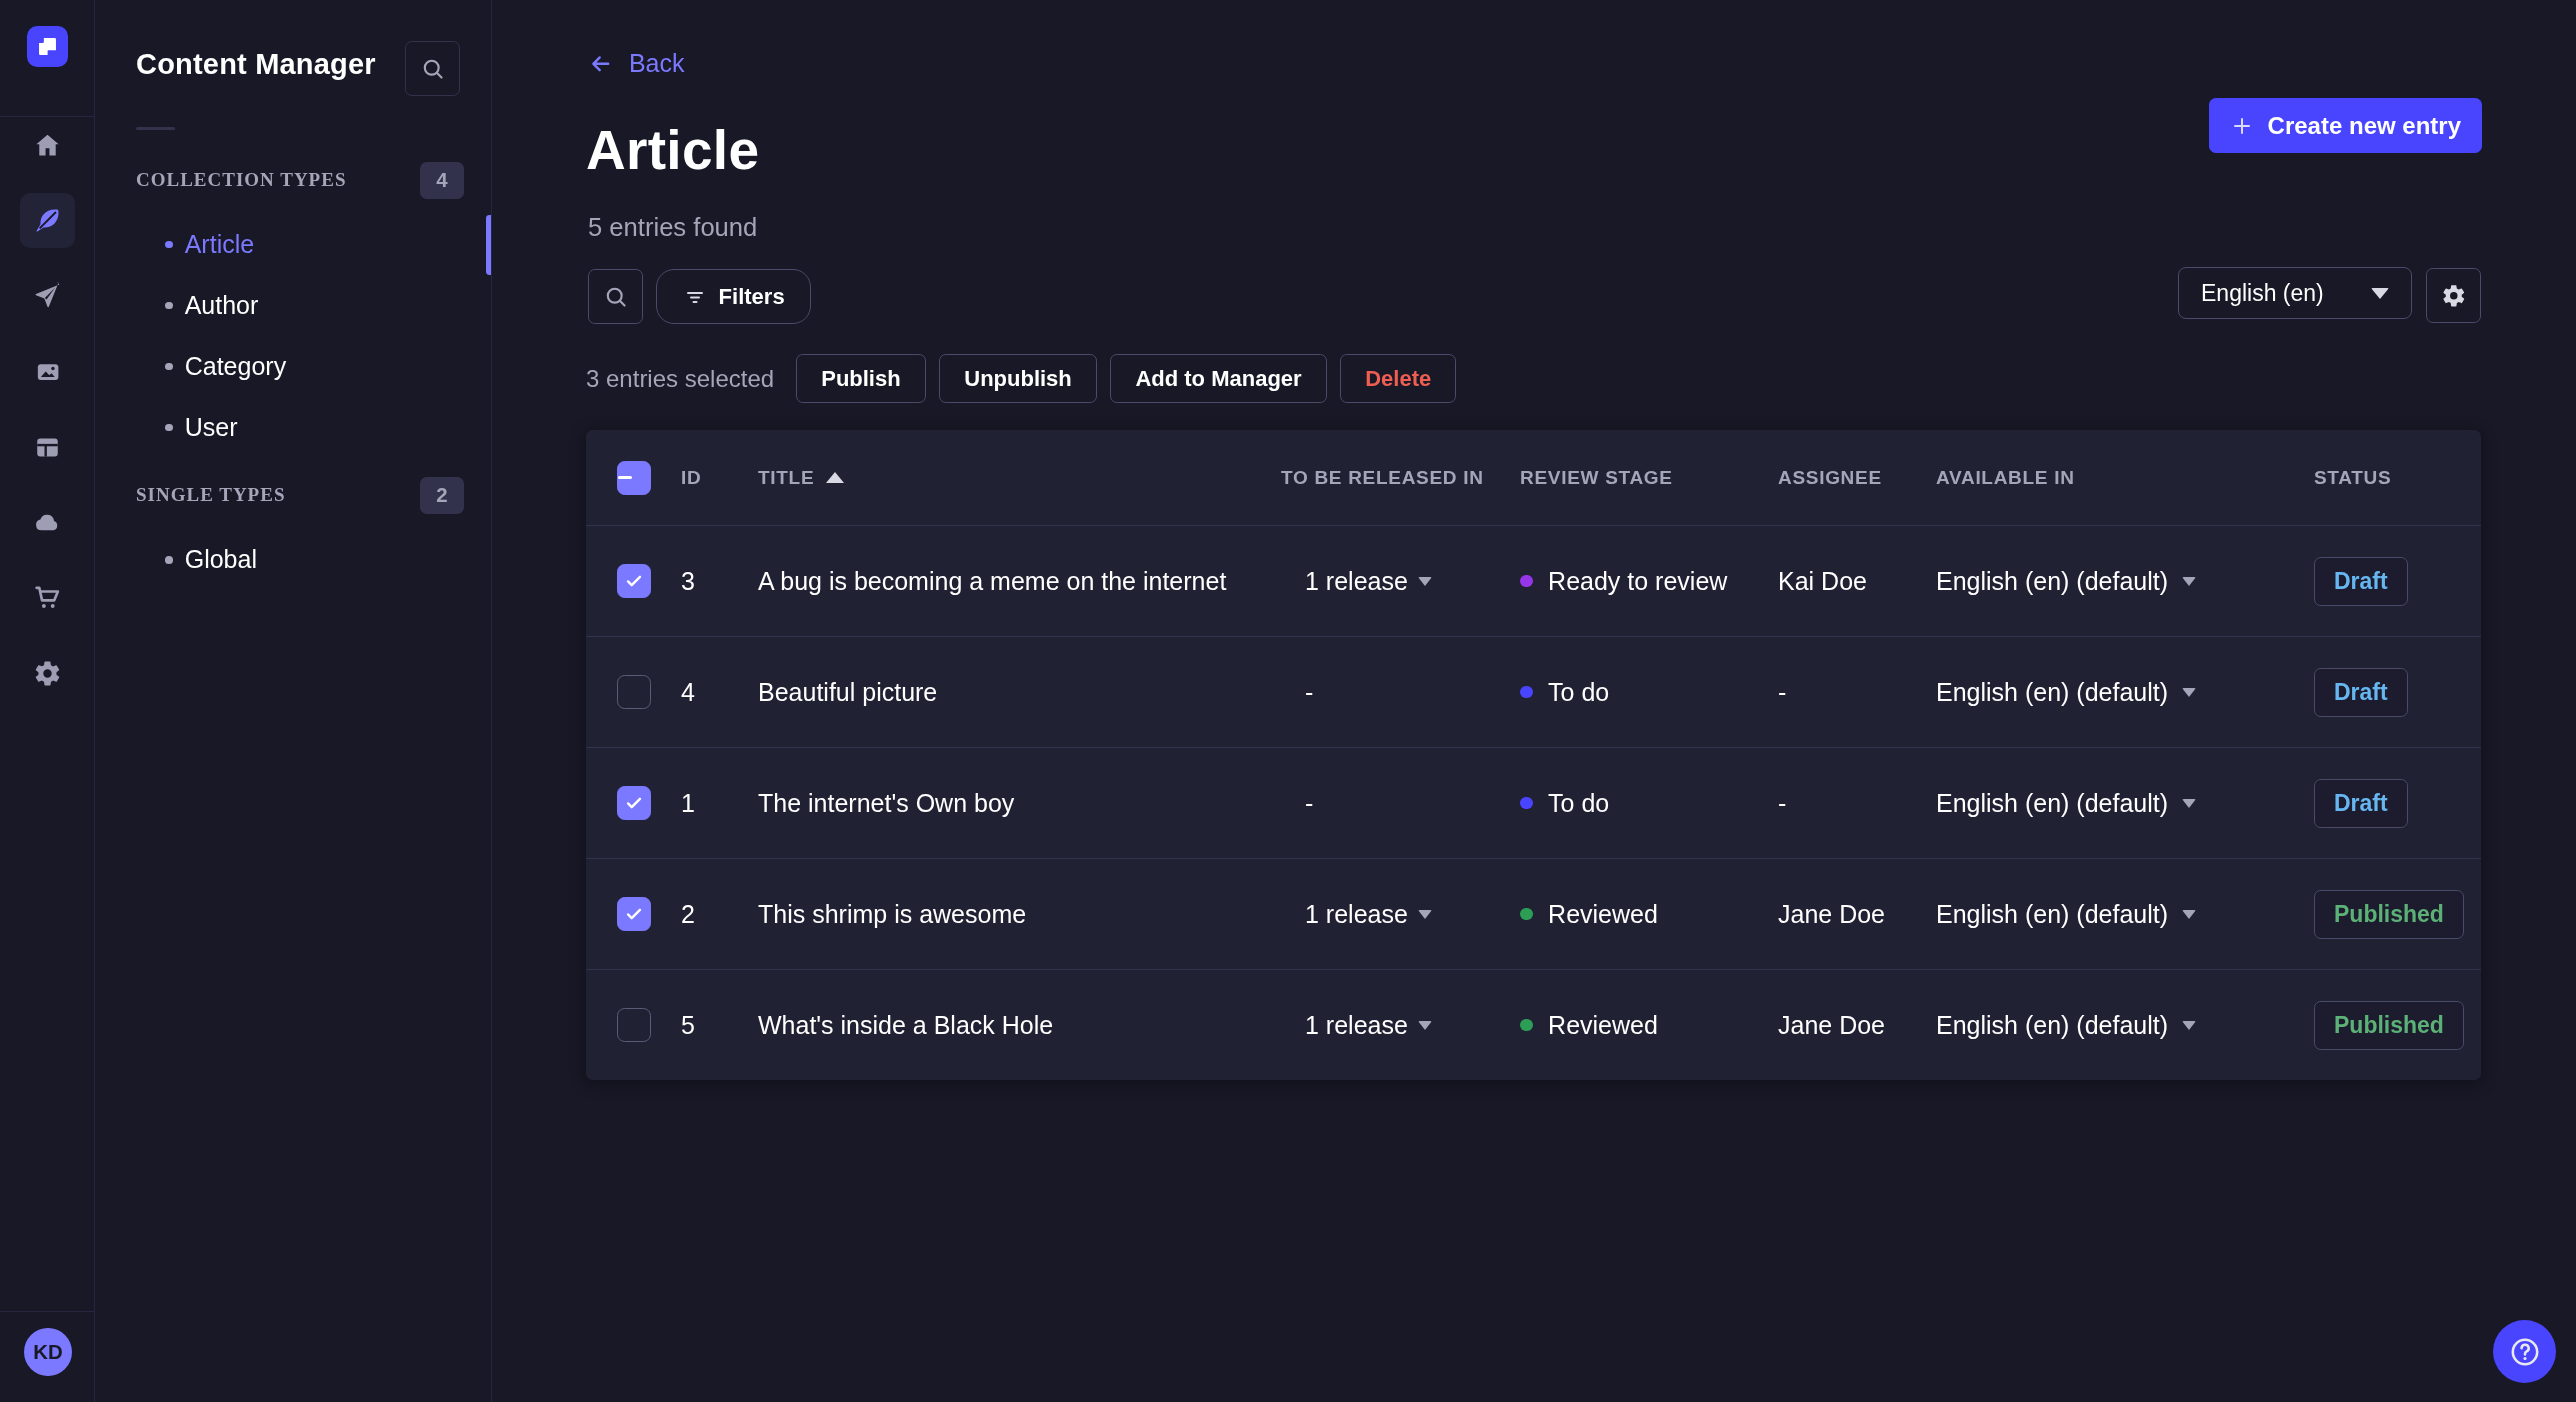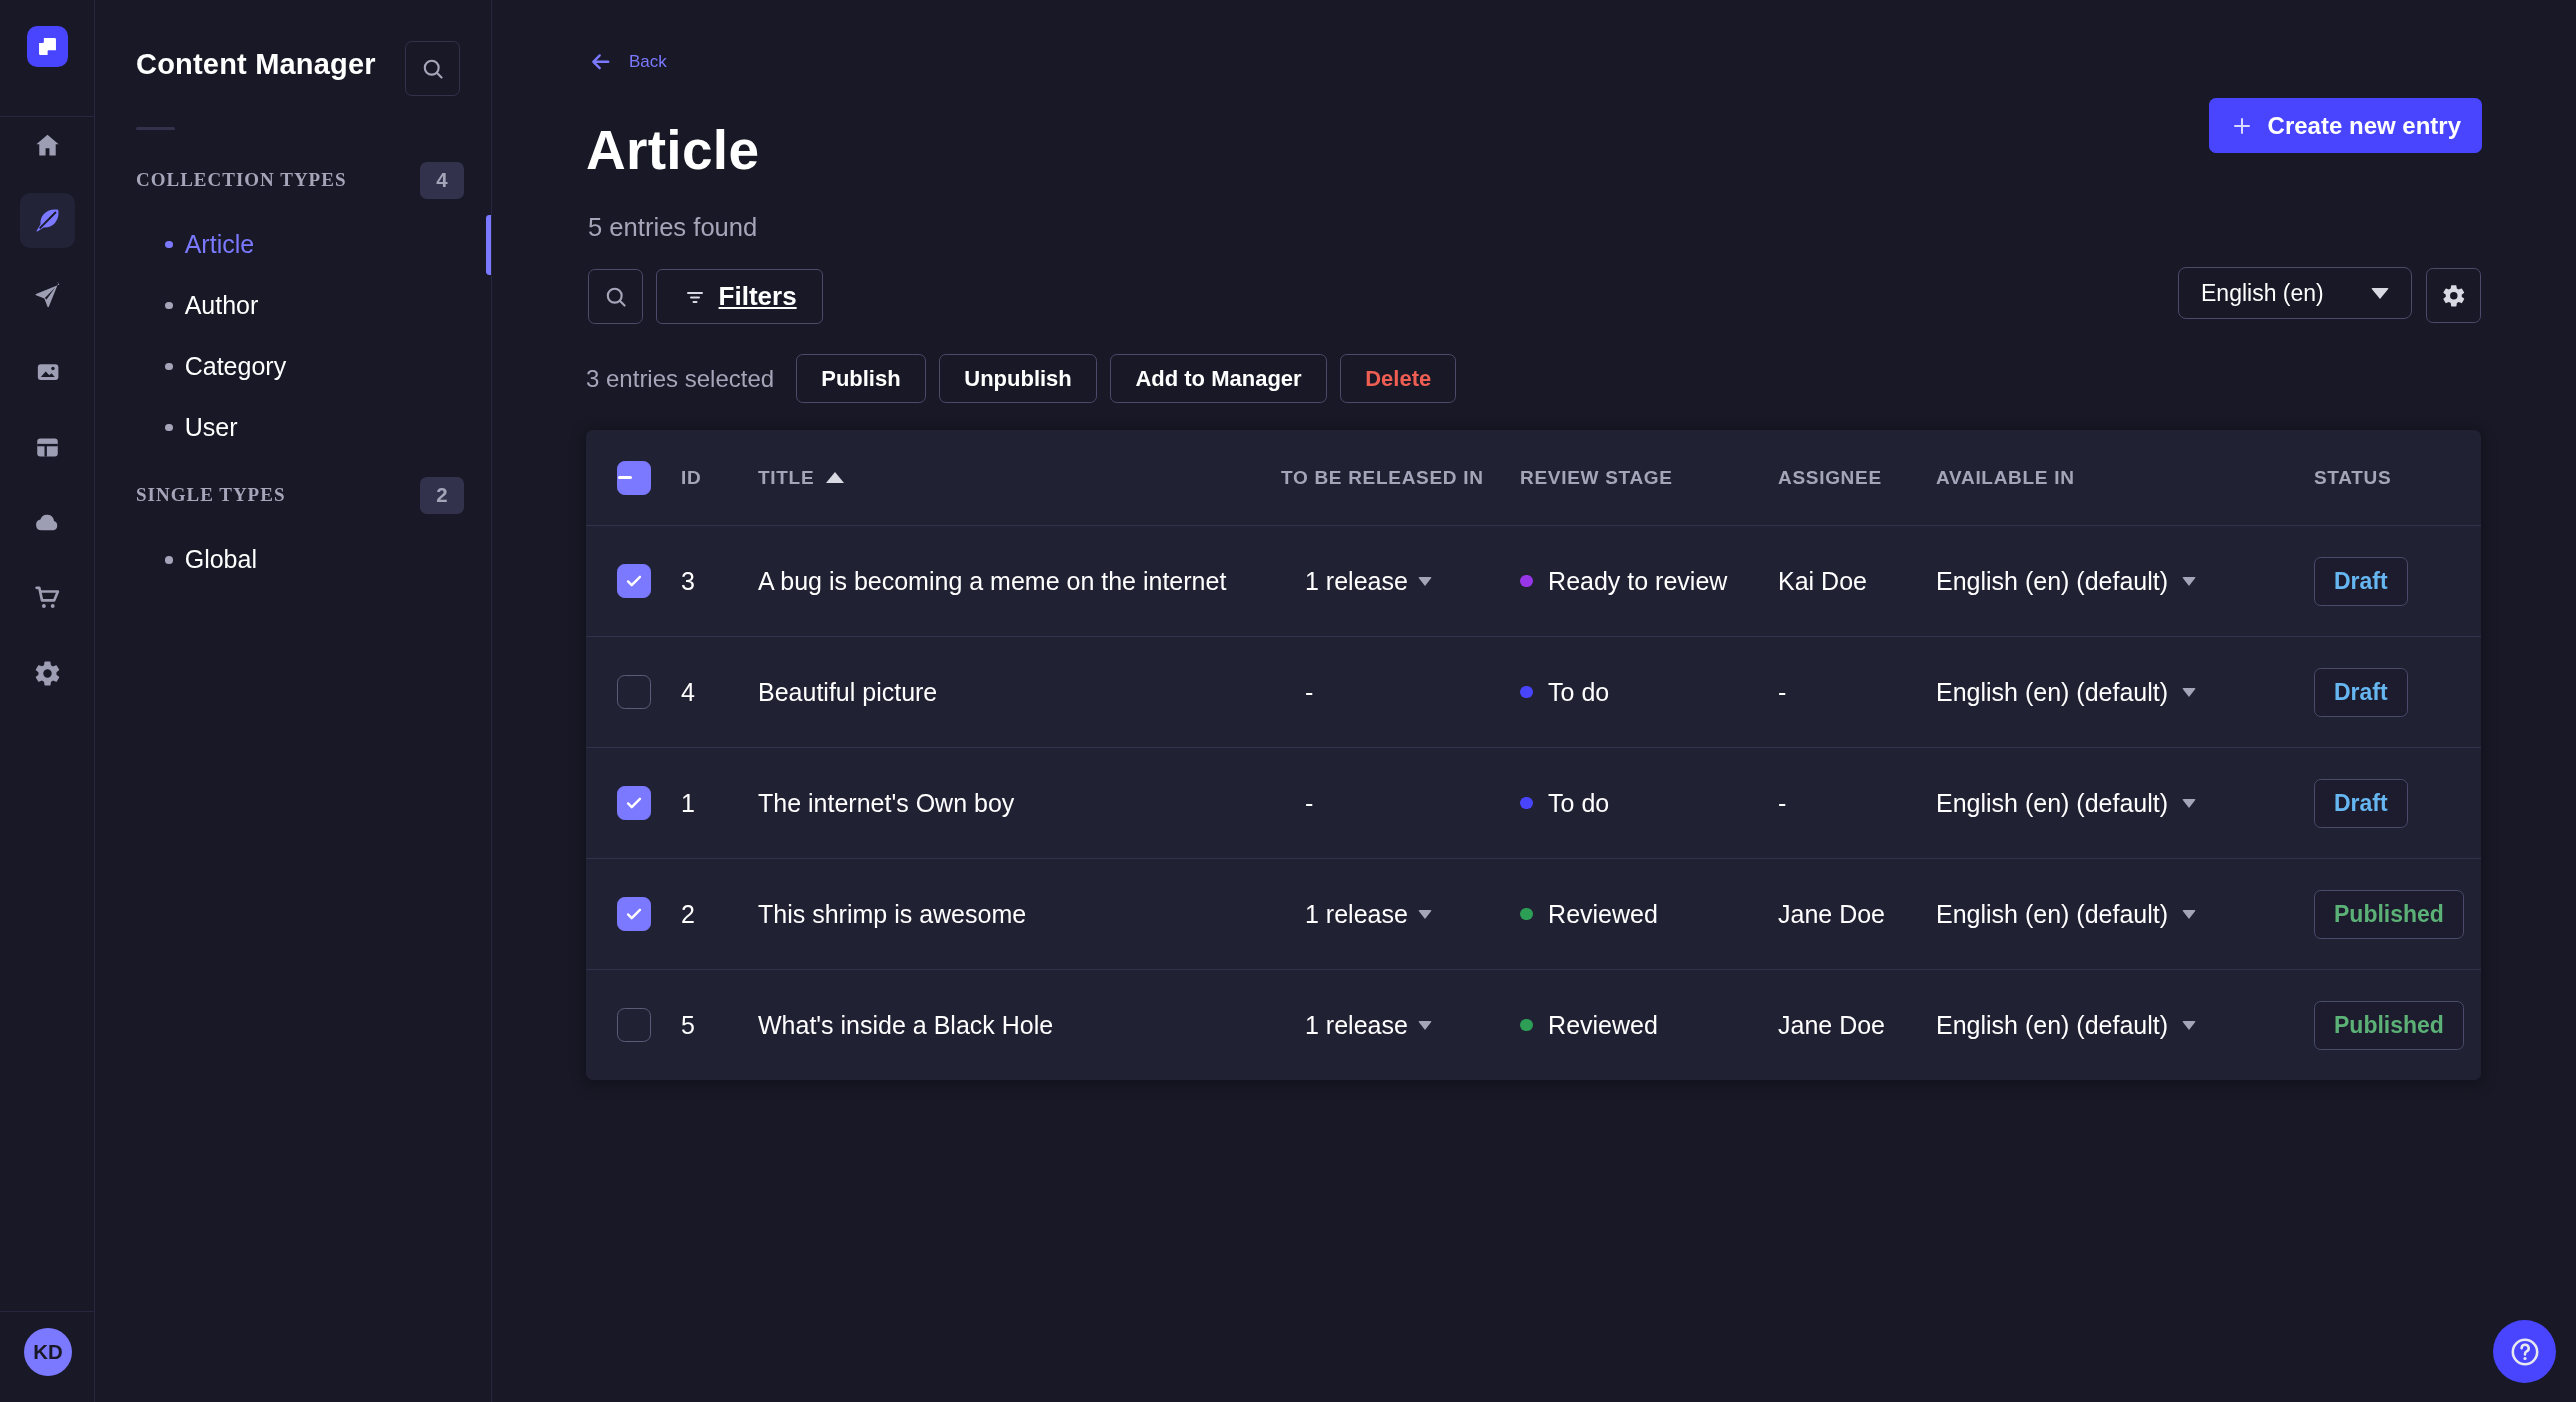--- a/index.html
+++ b/index.html
@@ -43,34 +43,34 @@
                color:var(--muted); font-size:20.4px; font-weight:600; display:flex; align-items:center; justify-content:center;}
   .sb-list{list-style:none; margin-top:15.3px;}
   .sb-item{height:61px; display:flex; align-items:center; gap:12px; padding-left:70px; font-size:25px; color:var(--text); cursor:pointer;}
   .sb-bullet{width:7.7px; height:7.7px; border-radius:50%; background:var(--muted); flex:none;}
   .sb-item.active{color:var(--primary-light);}
   .sb-item.active .sb-bullet{background:var(--primary-light);}
   .active-indicator{position:absolute; right:0; top:215px; width:5.1px; height:60px; background:var(--primary-light); border-radius:3.4px 0 0 3.4px;}
 
   
   .back-link{position:absolute; left:588px; top:49px; display:flex; align-items:center; gap:15.3px;
-             color:var(--primary-light); font-size:17px; cursor:pointer; background:none; border:none;}
+             color:var(--primary-light); font-size:25px; cursor:pointer; background:none; border:none;}
   .back-link svg{width:25.6px; height:25.6px;}
   .page-title{position:absolute; left:586px; top:118px; font-size:55px; font-weight:bold; letter-spacing:0.3px;}
   .page-subtitle{position:absolute; left:588px; top:213px; font-size:25.6px; color:var(--muted);}
   .create-btn{position:absolute; left:2209px; top:98px; width:273px; height:55px; background:var(--primary);
               border:0.9px solid var(--primary); border-radius:6.8px; color:#fff; font-size:24px; font-weight:600;
               display:flex; align-items:center; justify-content:center; gap:13.6px; cursor:pointer; font-family:inherit;}
   .create-btn svg{width:24px; height:24px; color:rgba(255,255,255,.8);}
 
   
   .toolbar-search{position:absolute; left:588px; top:269px;}
   .filters-btn{position:absolute; left:656px; top:269px; height:55px; padding:0 25.6px; background:transparent;
-               border:0.9px solid var(--border-strong); border-radius:6px; color:var(--text); font-size:26px; font-weight:600;
-               display:flex; align-items:center; gap:12px; cursor:pointer; font-family:inherit;text-decoration:underline;}
+               border:0.9px solid var(--border-strong); border-radius:18px; color:var(--text); font-size:22px; font-weight:600;
+               display:flex; align-items:center; gap:12px; cursor:pointer; font-family:inherit;}
   .filters-btn svg{width:24px; height:24px; color:#d9d9e3;}
   .locale-select{position:absolute; left:2178px; top:267px; width:234px; height:52px; padding:0 22px;
                  background:transparent; border:0.9px solid var(--border-strong); border-radius:8px; color:var(--text);
                  font-size:23px; display:flex; align-items:center; justify-content:space-between; cursor:pointer; font-family:inherit;}
   .settings-btn{position:absolute; left:2426px; top:268px; border-color:var(--border-strong); color:#d9d9e3;}
 
   .caret{width:0; height:0; border-left:9.4px solid transparent; border-right:9.4px solid transparent;
          border-top:11px solid #d9d9e3; border-radius:1.7px;}
   .caret.small{border-left-width:7.7px; border-right-width:7.7px; border-top-width:9.4px; border-top-color:var(--muted);}
 

